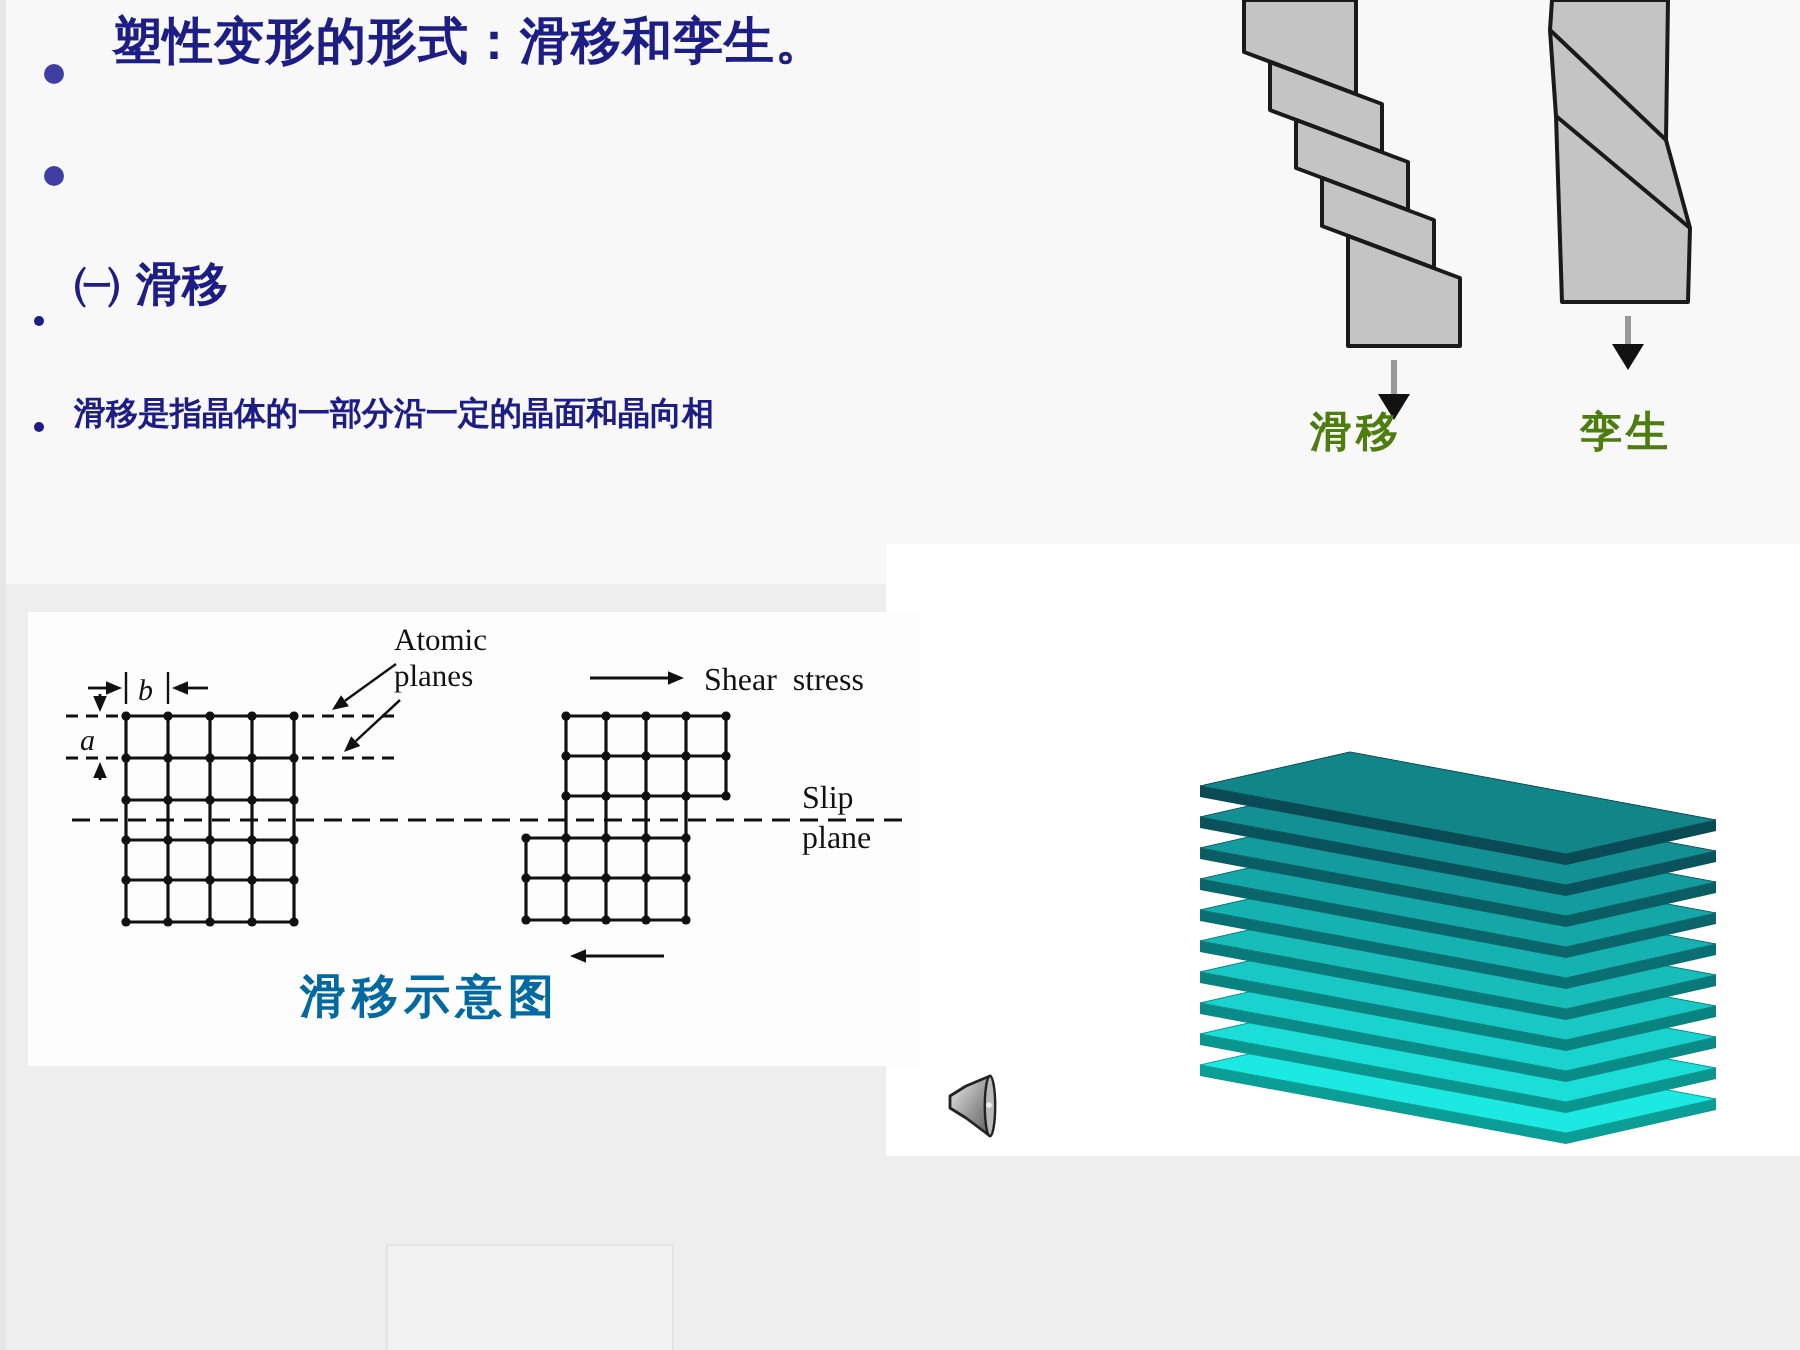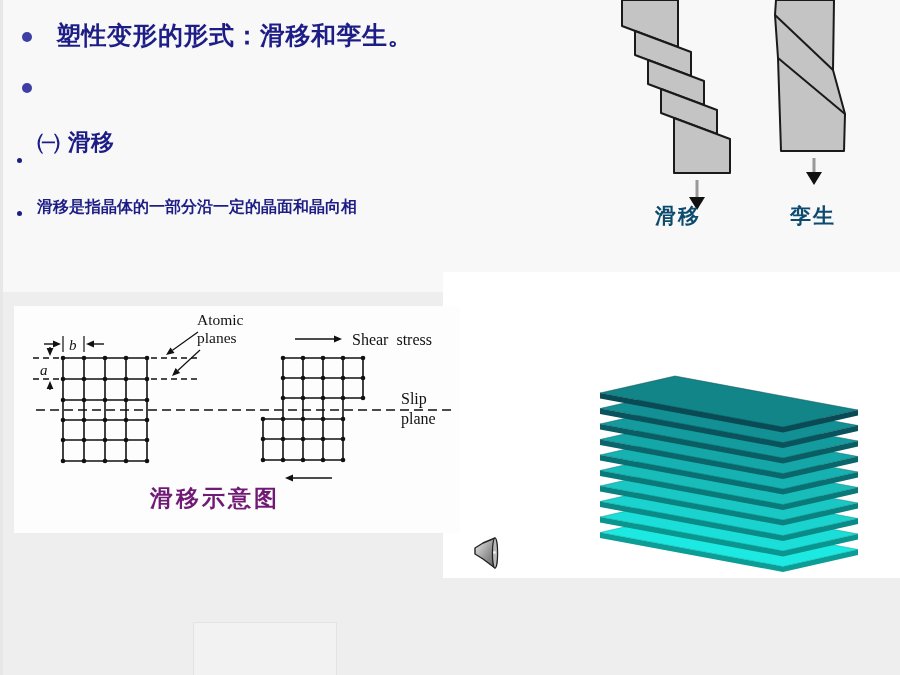--- a/index.html
+++ b/index.html
@@ -10,38 +10,38 @@
   #media-panel{position:absolute;left:443px;top:272px;width:457px;height:306px;background:#ffffff;}
   #diagram-panel{position:absolute;left:14px;top:306px;width:446px;height:227px;background:#fdfdfd;}
   .abs{position:absolute;}
   .dot{position:absolute;border-radius:50%;}
   .big-dot{width:10px;height:10px;background:var(--bullet-blue,#3e3ea4);}
   .small-dot{width:5px;height:5px;background:var(--text-navy,#1d1d86);}
   .navy{color:var(--text-navy,#1d1d86);font-weight:bold;}
   .bullet-text{font-size:25px;letter-spacing:0.5px;white-space:nowrap;}
   .section-text{font-size:23px;white-space:nowrap;}
   .para{font-size:16px;line-height:35px;white-space:nowrap;}
-  .rod-label{font-size:21px;font-weight:bold;color:#0c4a6e;text-align:center;width:70px;letter-spacing:2px;}
-  #lattice-caption{font-size:23px;font-weight:bold;color:#701a75;letter-spacing:3px;white-space:nowrap;}
+  .rod-label{font-size:21px;font-weight:bold;color:#4d7c0f;text-align:center;width:70px;letter-spacing:2px;}
+  #lattice-caption{font-size:23px;font-weight:bold;color:#0369a1;letter-spacing:3px;white-space:nowrap;}
   .serif-label{font-family:"Liberation Serif","DejaVu Serif",serif;fill:#111;}
   #placeholder-rect{position:absolute;left:193px;top:622px;width:142px;height:53px;background:#f3f2f2;border:1px solid #e4e3e3;}
   svg{display:block;}
 </style>
 </head>
 <body>
 
 <div id="slide">
   <div id="top-bg"></div>
   <div id="left-edge"></div>
   <div id="media-panel"></div>
   <div id="diagram-panel"></div>
   <div id="placeholder-rect"></div>
 
   <div class="dot big-dot abs" style="left:22px;top:32px;"></div>
-  <div class="abs navy bullet-text" style="left:56px;top:19px;">塑性变形的形式：滑移和孪生。</div>
+  <div class="abs navy bullet-text" style="left:56px;top:4px;">塑性变形的形式：滑移和孪生。</div>
 
   <div class="dot big-dot abs" style="left:22px;top:83px;"></div>
 
   <div class="dot small-dot abs" style="left:17px;top:158px;"></div>
   <div class="abs navy section-text" style="left:37px;top:127px;">㈠ 滑移</div>
 
   <div class="dot small-dot abs" style="left:17px;top:211px;"></div>
   <div class="abs navy para" style="left:37px;top:189px;">
     <div>滑移是指晶体的一部分沿一定的晶面和晶向相</div>
   </div>

